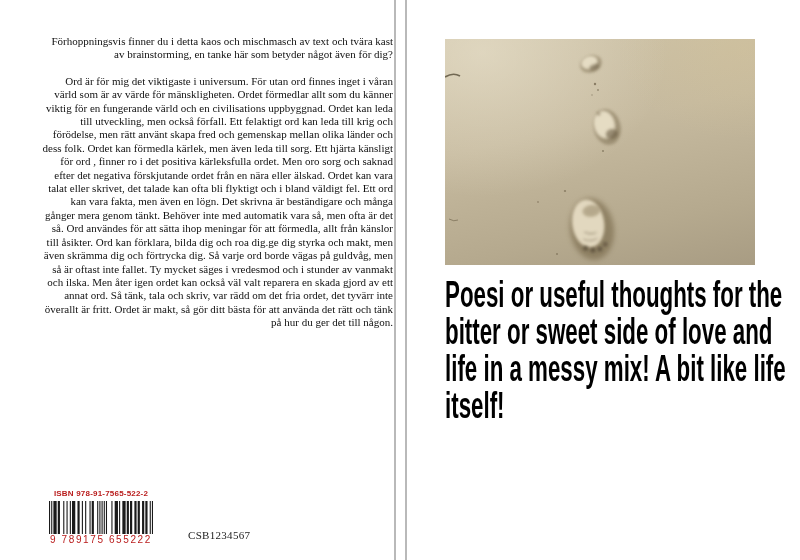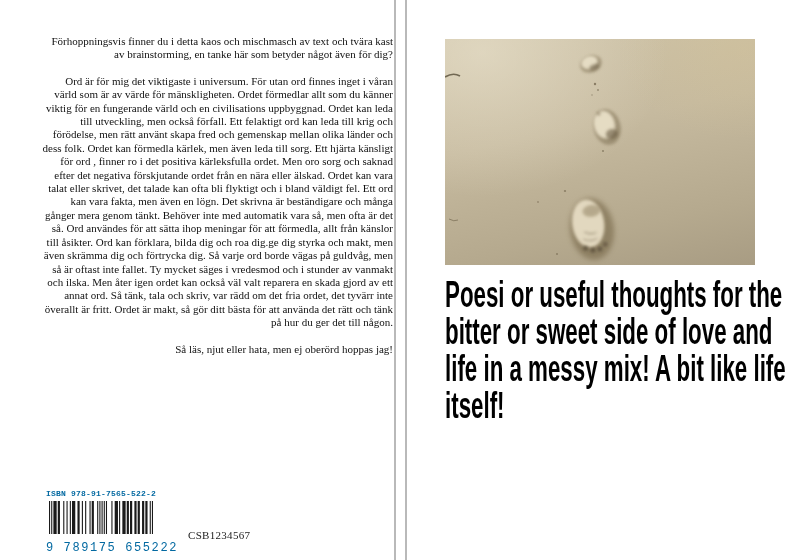--- a/index.html
+++ b/index.html
@@ -19,25 +19,25 @@
     position:absolute;left:42px;top:35px;width:351px;
     font-size:11px;line-height:13.4px;color:#111;
     font-family:Liberation Serif, serif;text-align:right;
   }
   .back-text p{margin:0 0 13px 0;}
   .back-text p:last-child{margin-bottom:0;}
 
   
   .isbn-block{
     position:absolute;left:46px;top:489px;width:110px;text-align:center;
-    font-family:Liberation Mono, monospace;color:#0369a1;
+    font-family:Liberation Sans, sans-serif;color:#b91c1c;
   }
   .isbn-label{font-size:8px;font-weight:bold;letter-spacing:.2px;line-height:10px;white-space:nowrap;}
   .barcode-svg{display:block;margin:2px auto 0 auto;width:104px;height:33px;}
-  .barcode-digits{font-size:12px;letter-spacing:1.6px;line-height:9px;margin-top:10px;white-space:nowrap;}
+  .barcode-digits{font-size:10px;letter-spacing:1.6px;line-height:9px;margin-top:1px;white-space:nowrap;}
 
   .csb-code{
     position:absolute;left:168px;top:529px;
     font-family:"Liberation Serif", serif;font-size:11px;color:#1c1c1c;letter-spacing:.3px;padding-left:20px;
   }
 
   
   .sand-photo{
     position:absolute;left:445px;top:39px;width:310px;height:226px;
     background:
@@ -55,21 +55,20 @@
   .title-line{white-space:nowrap;transform:scaleX(0.62);transform-origin:0 50%;letter-spacing:0;}
 </style>
 </head>
 <body>
 
 <div class="spread">
 
   <div class="back-text">
     <p>Förhoppningsvis finner du i detta kaos och mischmasch av text och tvära kast av brainstorming, en tanke här som betyder något även för dig?</p>
     <p>Ord är för mig det viktigaste i universum. För utan ord finnes inget i våran värld som är av värde för mänskligheten. Ordet förmedlar allt som du känner viktig för en fungerande värld och en civilisations uppbyggnad. Ordet kan leda till utveckling, men också förfall. Ett felaktigt ord kan leda till krig och förödelse, men rätt använt skapa fred och gemenskap mellan olika länder och dess folk. Ordet kan förmedla kärlek, men även leda till sorg. Ett hjärta känsligt för ord , finner ro i det positiva kärleksfulla ordet. Men oro sorg och saknad efter det negativa förskjutande ordet från en nära eller älskad. Ordet kan vara talat eller skrivet, det talade kan ofta bli flyktigt och i bland väldigt fel. Ett ord kan vara fakta, men även en lögn. Det skrivna är beständigare och många gånger mera genom tänkt. Behöver inte med automatik vara så, men ofta är det så. Ord användes för att sätta ihop meningar för att förmedla, allt från känslor till åsikter. Ord kan förklara, bilda dig och roa dig.ge dig styrka och makt, men även skrämma dig och förtrycka dig. Så varje ord borde vägas på guldvåg, men så är oftast inte fallet. Ty mycket säges i vredesmod och i stunder av vanmakt och ilska. Men åter igen ordet kan också väl valt reparera en skada gjord av ett annat ord. Så tänk, tala och skriv, var rädd om det fria ordet, det tyvärr inte överallt är fritt. Ordet är makt, så gör ditt bästa för att använda det rätt och tänk på hur du ger det till någon.</p>
-    <p>Så läs, njut eller hata, men ej oberörd hoppas jag!</p>
   </div>
 
   <div class="isbn-block">
     <div class="isbn-label">ISBN 978-91-7565-522-2</div>
     <svg id="barcode" class="barcode-svg" viewBox="0 0 95 100" preserveAspectRatio="none">
         <rect x="0" y="0" width="1" height="100" fill="#1a1a1a"></rect>
         <rect x="2" y="0" width="1" height="100" fill="#1a1a1a"></rect>
         <rect x="4" y="0" width="3" height="100" fill="#1a1a1a"></rect>
         <rect x="8" y="0" width="2" height="100" fill="#1a1a1a"></rect>
         <rect x="13" y="0" width="1" height="100" fill="#1a1a1a"></rect>

